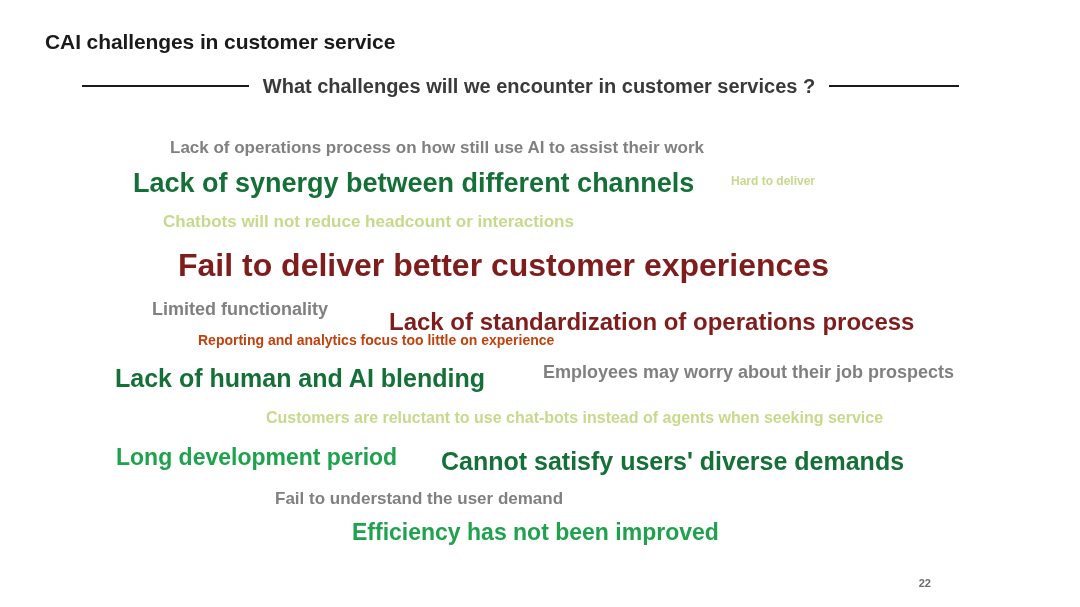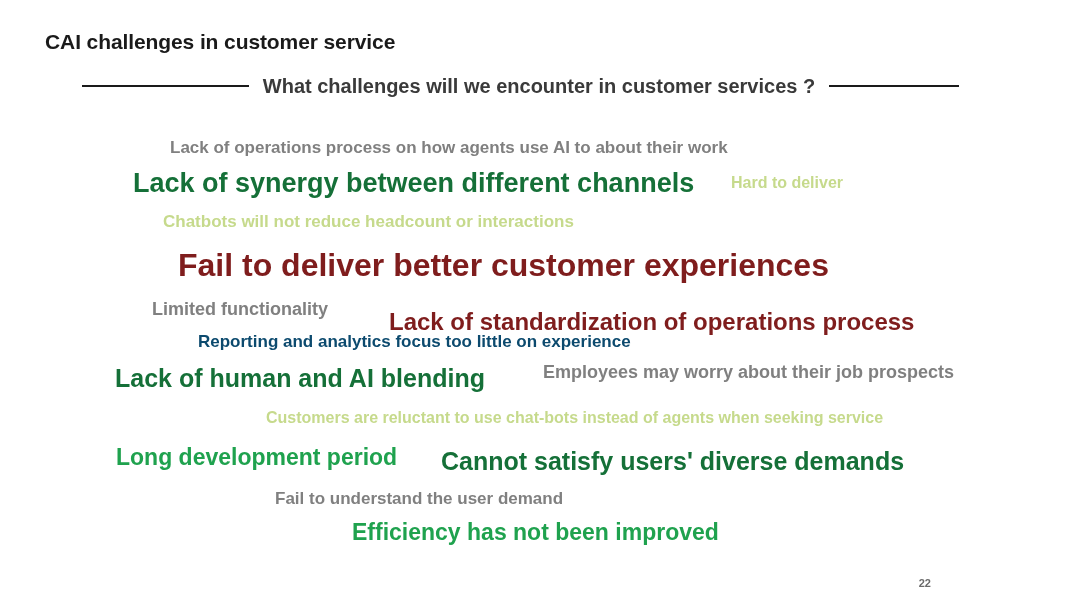--- a/index.html
+++ b/index.html
@@ -88,28 +88,28 @@
 
   <div id="slide-title" style="color: rgb(26, 26, 26);">CAI challenges in customer service</div>
 
   <div id="subtitle-row">
     <div class="rule rule-left" style="border-top-color: rgb(26, 26, 26);"></div>
     <div id="subtitle-text" style="color: rgb(58, 58, 58);">What challenges will we encounter in customer services ?</div>
     <div class="rule rule-right" style="border-top-color: rgb(26, 26, 26);"></div>
   </div>
 
   <div id="wordcloud">
-      <div class="cloud-word" style="left: 170px; top: 139px; font-size: 17px; color: rgb(128, 128, 128);">Lack of operations process on how agents use AI to about their work</div>
+      <div class="cloud-word" style="left: 170px; top: 139px; font-size: 17px; color: rgb(128, 128, 128);">Lack of operations process on how still use AI to assist their work</div>
       <div class="cloud-word" style="left: 133px; top: 170px; font-size: 27px; color: rgb(21, 112, 56);">Lack of synergy between different channels</div>
-      <div class="cloud-word" style="left: 731px; top: 175px; font-size: 16px; color: rgb(198, 218, 140);">Hard to deliver</div>
+      <div class="cloud-word" style="left: 731px; top: 175px; font-size: 12px; color: rgb(198, 218, 140);">Hard to deliver</div>
       <div class="cloud-word" style="left: 163px; top: 213px; font-size: 17px; color: rgb(198, 218, 140);">Chatbots will not reduce headcount or interactions</div>
       <div class="cloud-word" style="left: 178px; top: 249px; font-size: 32px; color: #7f1d1d;">Fail to deliver better customer experiences</div>
       <div class="cloud-word" style="left: 152px; top: 300px; font-size: 18px; color: rgb(128, 128, 128);">Limited functionality</div>
       <div class="cloud-word" style="left: 389px; top: 310px; font-size: 24px; color: #7f1d1d;">Lack of standardization of operations process</div>
-      <div class="cloud-word" style="left: 198px; top: 333px; font-size: 17px; color: #0c4a6e;">Reporting and analytics focus too little on experience</div>
+      <div class="cloud-word" style="left: 198px; top: 333px; font-size: 14px; color: #c2410c;">Reporting and analytics focus too little on experience</div>
       <div class="cloud-word" style="left: 115px; top: 366px; font-size: 25px; color: rgb(21, 112, 56);">Lack of human and AI blending</div>
       <div class="cloud-word" style="left: 543px; top: 363px; font-size: 18px; color: rgb(128, 128, 128);">Employees may worry about their job prospects</div>
       <div class="cloud-word" style="left: 266px; top: 410px; font-size: 16px; color: rgb(198, 218, 140);">Customers are reluctant to use chat-bots instead of agents when seeking service</div>
       <div class="cloud-word" style="left: 441px; top: 449px; font-size: 25px; color: rgb(21, 112, 56);">Cannot satisfy users' diverse demands</div>
       <div class="cloud-word" style="left: 116px; top: 446px; font-size: 23px; color: rgb(31, 162, 78);">Long development period</div>
       <div class="cloud-word" style="left: 275px; top: 490px; font-size: 17px; color: rgb(128, 128, 128);">Fail to understand the user demand</div>
       <div class="cloud-word" style="left: 352px; top: 521px; font-size: 23px; color: rgb(31, 162, 78);">Efficiency has not been improved</div>
     </div>
 
   <div id="page-number" style="color: rgb(107, 107, 107);">22</div>

